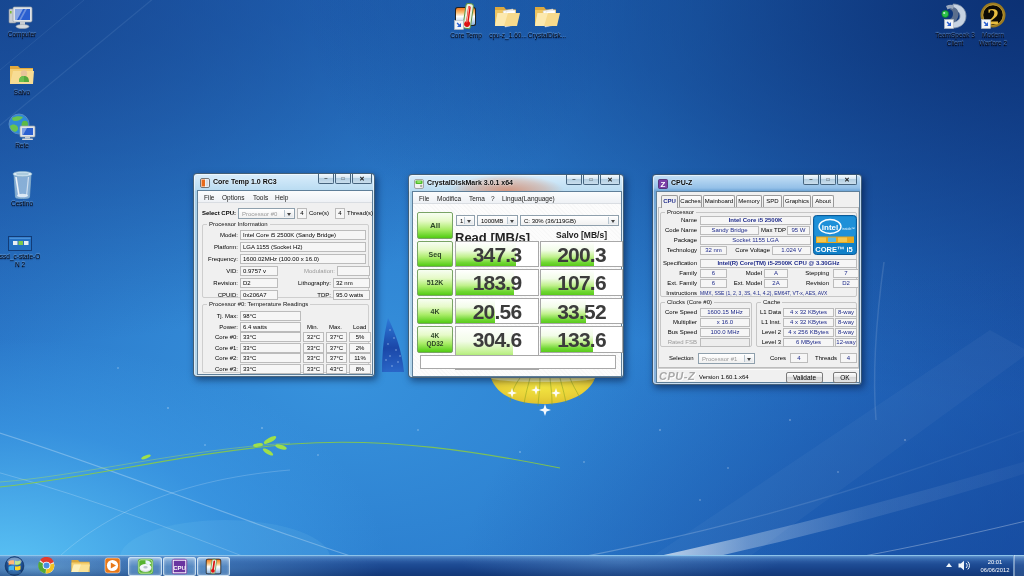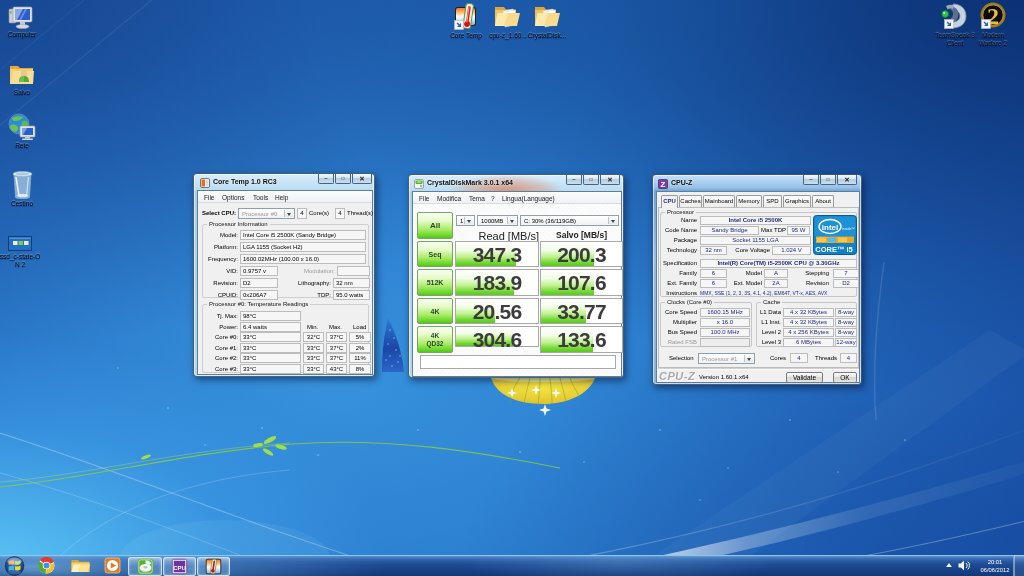--- a/index.html
+++ b/index.html
@@ -408,21 +408,21 @@
       </div>
   <div class="dd" style="left:64px;top:23px;width:41px;height:11px">
         <span style="position:absolute;left:3px;top:2px">1000MB</span>
         <div class="dda"></div>
       </div>
   <div class="dd" style="left:107px;top:23px;width:99px;height:11px">
         <span style="position:absolute;left:3px;top:2px">C: 30% (36/119GB)</span>
         <div class="dda"></div>
       </div>
   <div class="gbtn" style="left:4px;top:20px;width:36px;height:27px;font-size:8px;line-height:25px">All</div>
-  <div class="abs" style="left:42px;top:38px;width:84px;text-align:right;font-size:11px;font-weight:normal;color:#222">Read [MB/s]</div>
+  <div class="abs" style="left:42px;top:38px;width:84px;text-align:left;font-size:13px;font-weight:bold;color:#222">Read [MB/s]</div>
   <div class="abs" style="left:127px;top:38px;width:83px;text-align:center;font-size:8.5px;font-weight:bold;color:#222">Salvo [MB/s]</div>
 
   <div class="gbtn" style="left:4px;top:48.5px;width:36px;height:26.5px;font-size:7px;line-height:25px">Seq</div>
   <div class="cell" style="left:42px;top:48.5px;width:84px;height:26.5px">
         <div class="bar" style="width:73%"></div>
         <div class="num">347.3</div>
       </div>
   <div class="cell" style="left:127px;top:48.5px;width:83px;height:26.5px">
         <div class="bar" style="width:66%"></div>
         <div class="num">200.3</div>
@@ -436,24 +436,24 @@
         <div class="bar" style="width:66%"></div>
         <div class="num">107.6</div>
       </div>
   <div class="gbtn" style="left:4px;top:105.5px;width:36px;height:26.5px;font-size:7px;line-height:25px">4K</div>
   <div class="cell" style="left:42px;top:105.5px;width:84px;height:26.5px">
         <div class="bar" style="width:47%"></div>
         <div class="num">20.56</div>
       </div>
   <div class="cell" style="left:127px;top:105.5px;width:83px;height:26.5px">
         <div class="bar" style="width:56%"></div>
-        <div class="num">33.77</div>
+        <div class="num">33.52</div>
       </div>
   <div class="gbtn" style="left:4px;top:134px;width:36px;height:26.5px;font-size:6.5px;line-height:8px;padding-top:5px">4K<br>QD32</div>
-  <div class="cell" style="left:42px;top:134px;width:84px;height:21px">
+  <div class="cell" style="left:42px;top:134px;width:84px;height:44px">
         <div class="bar" style="width:70%"></div>
         <div class="num">304.6</div>
       </div>
   <div class="cell" style="left:127px;top:134px;width:83px;height:26.5px">
         <div class="bar" style="width:64%"></div>
         <div class="num">133.6</div>
       </div>
 
   <div class="abs" style="left:7px;top:163px;width:196px;height:14px;background:#fff;border:1px solid #a8a8a8"></div>
  </div>

